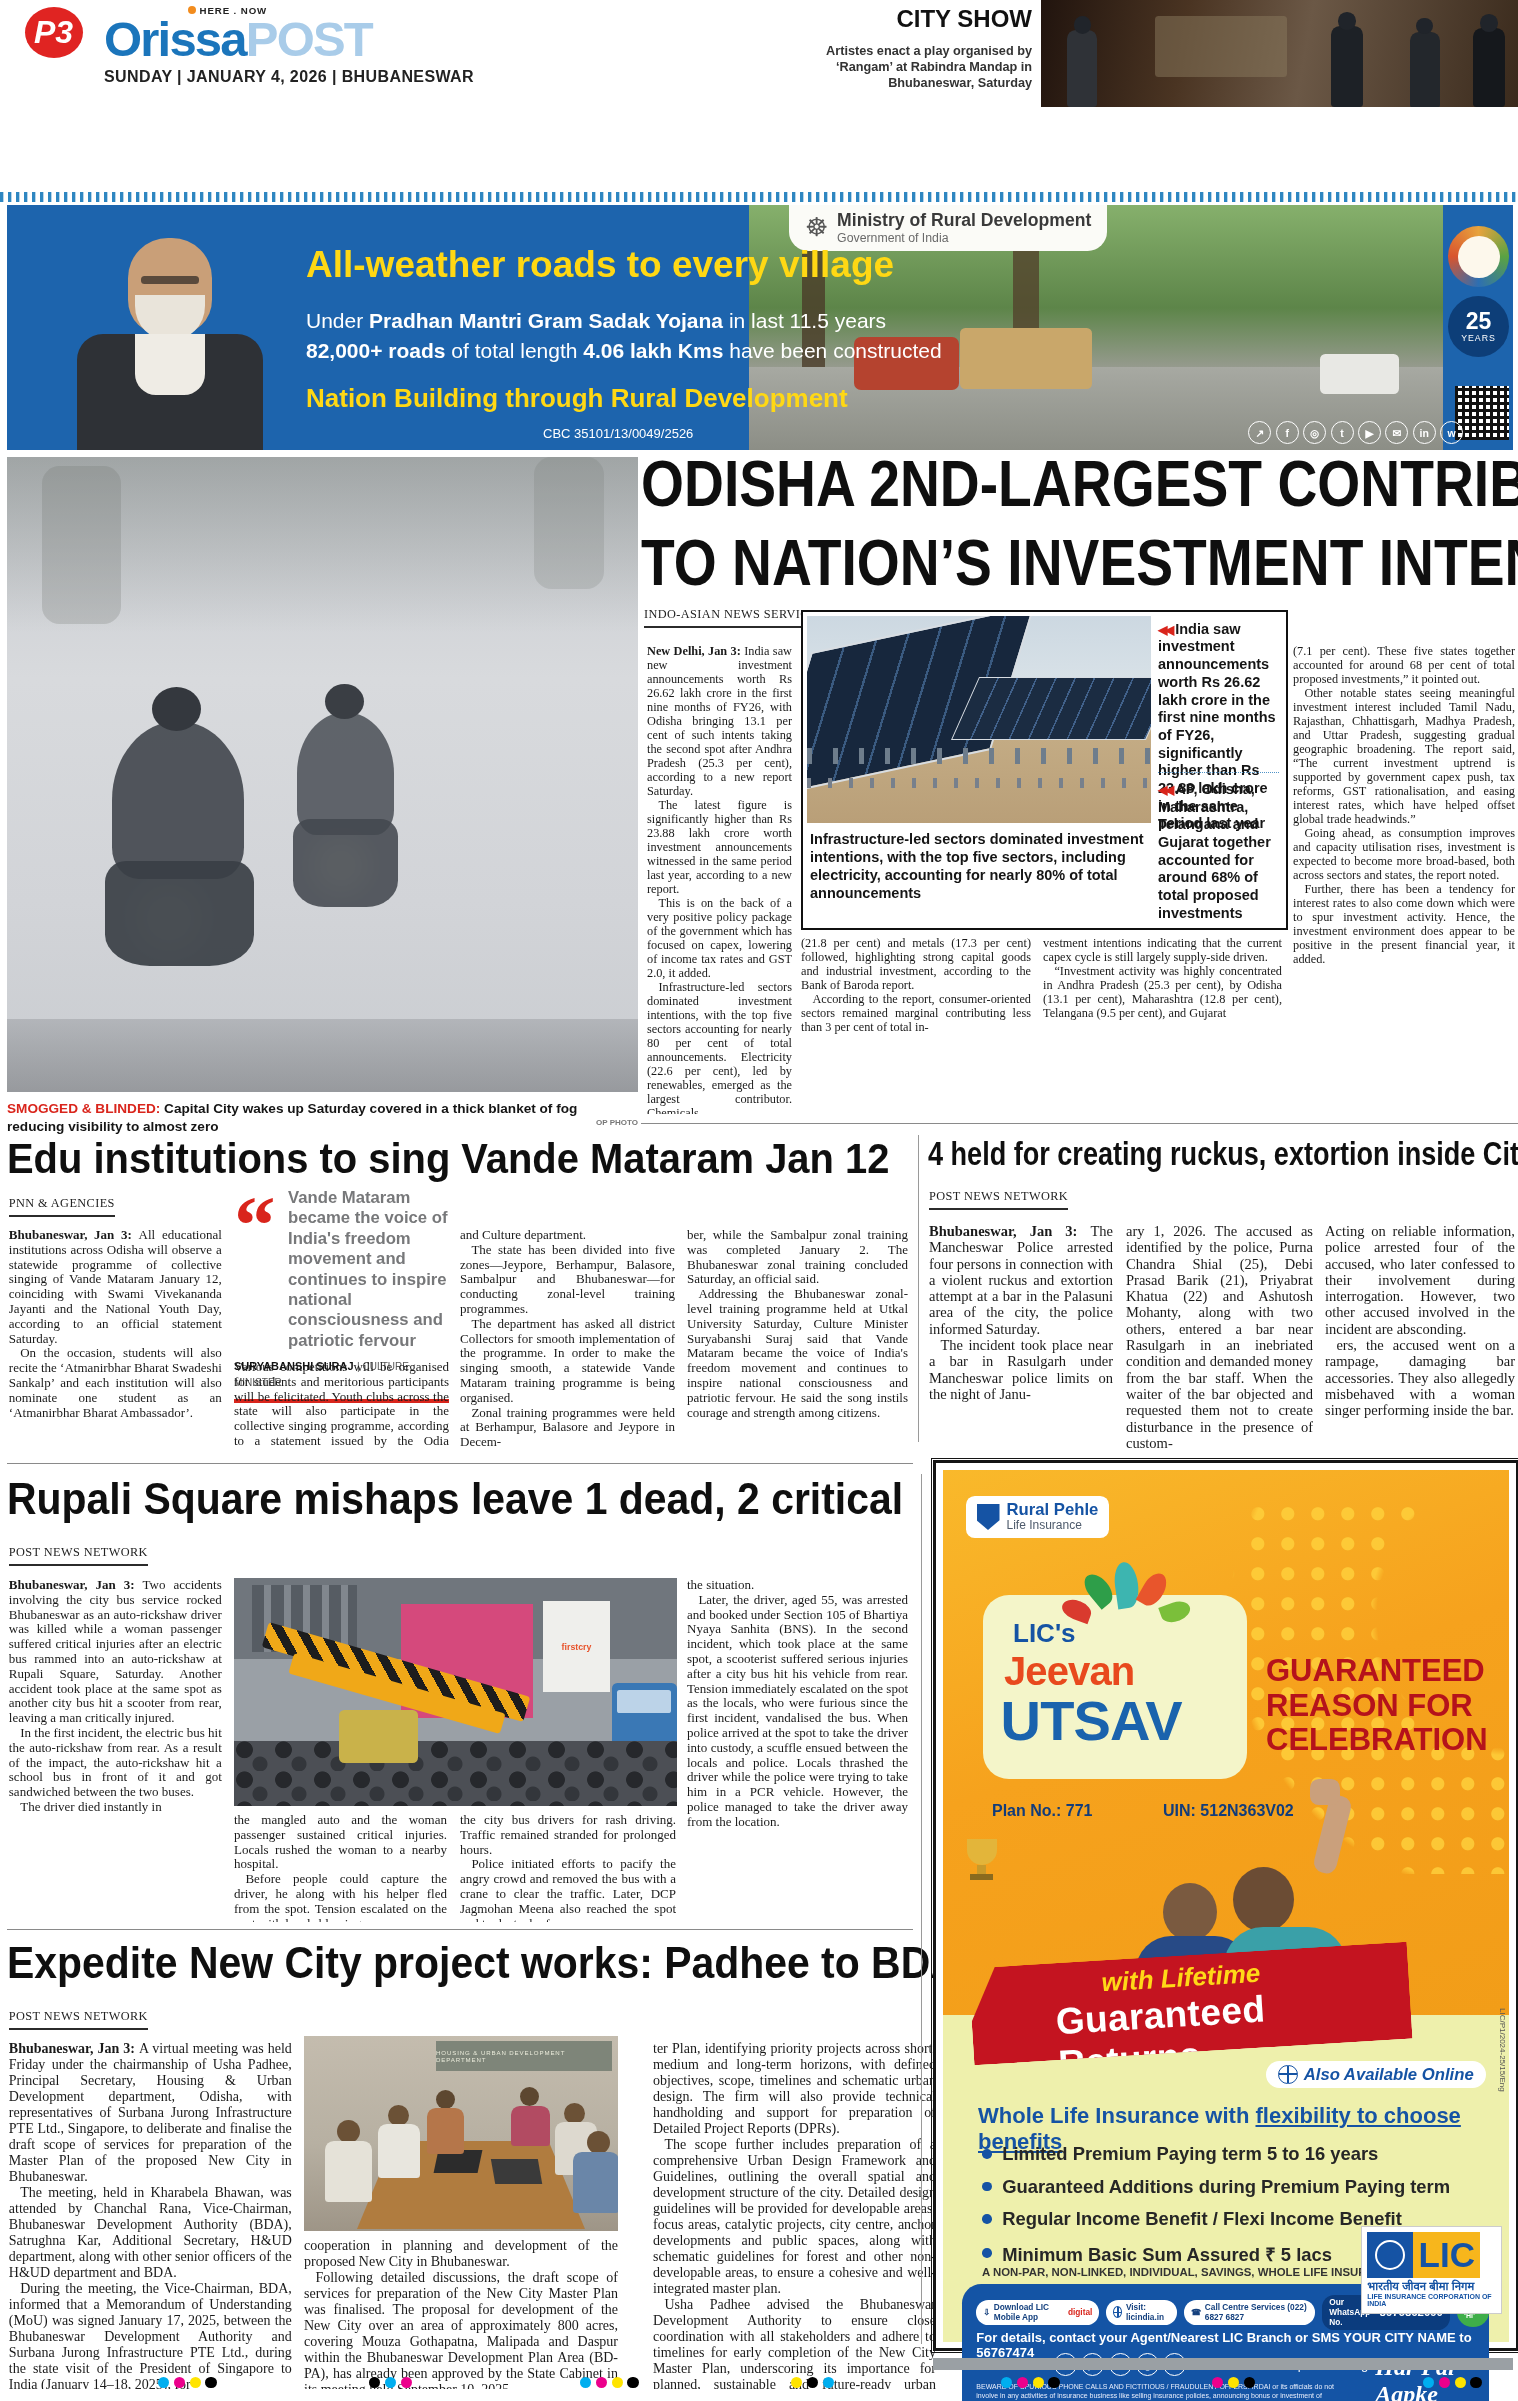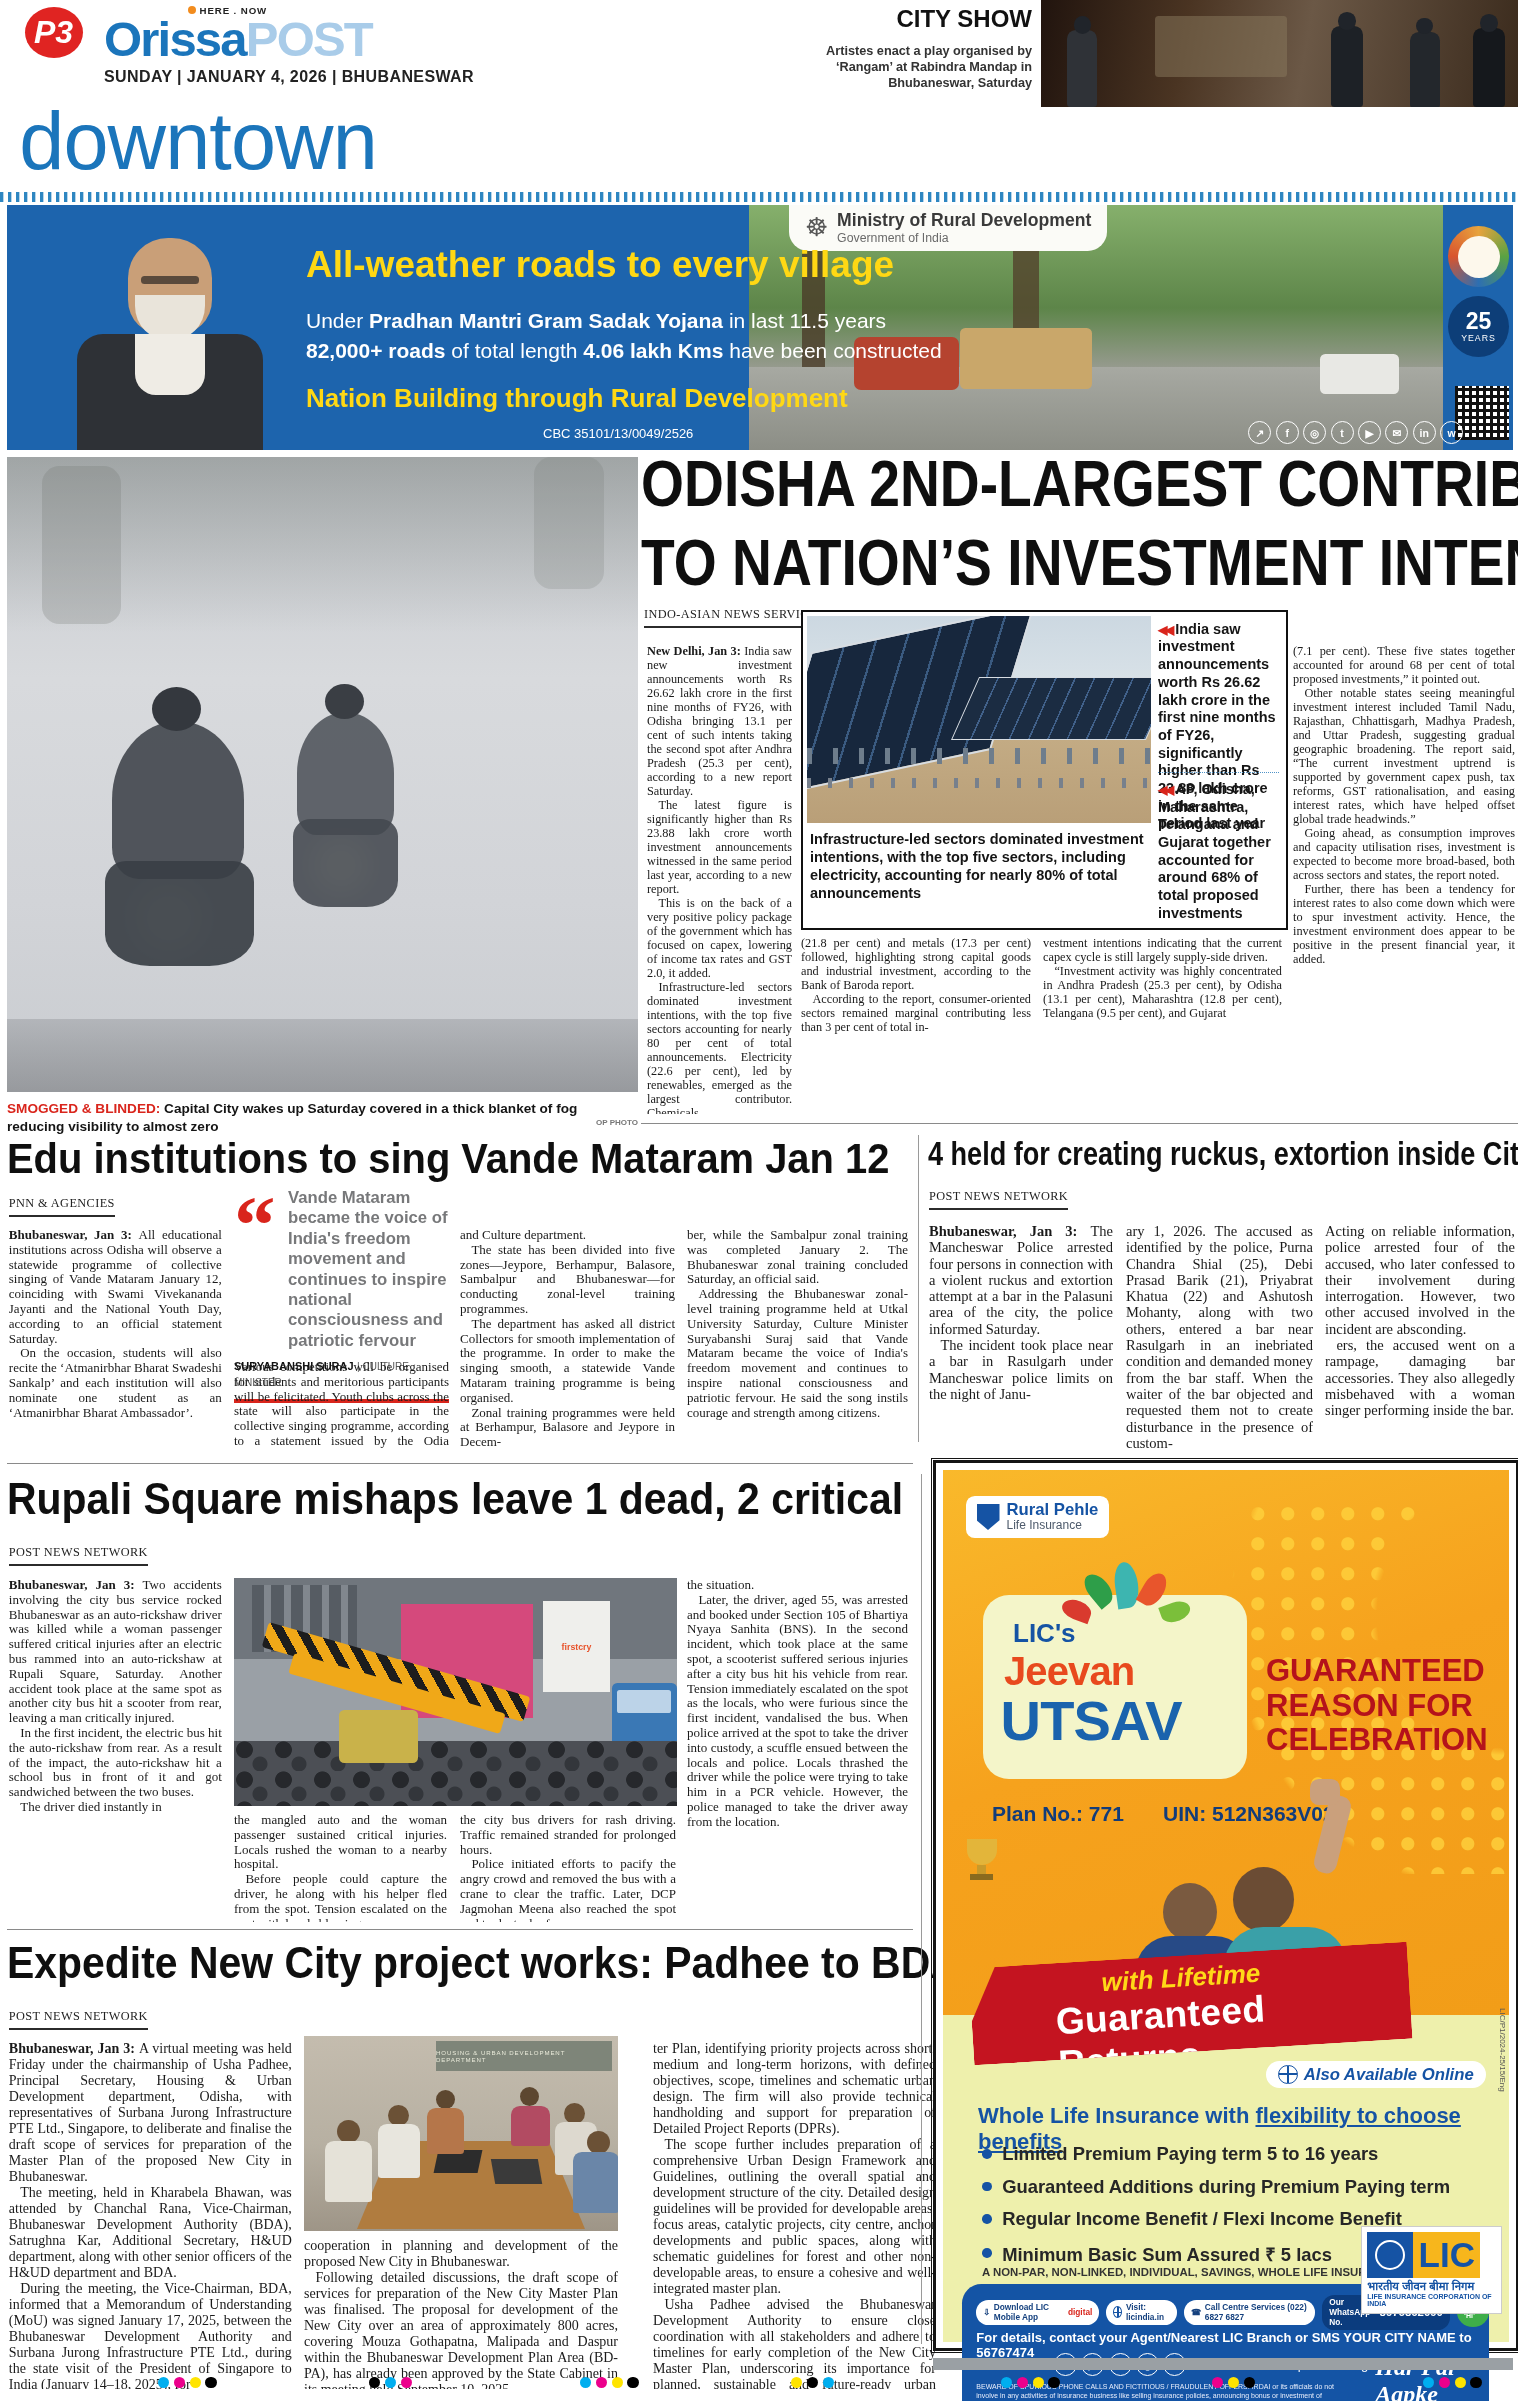--- a/index.html
+++ b/index.html
@@ -80,21 +80,21 @@
   .lic-chip{background:#fff;border-radius:8.8px;padding:6.1px 10.5px;display:flex;gap:7px;align-items:center;}
   .lic-chip-shield{width:23px;height:26px;background:#1553a4;clip-path:polygon(0 0,100% 0,100% 62%,50% 100%,0 62%);}
   .lic-chip-t1{font-family:"Liberation Sans",sans-serif;font-weight:bold;font-size:16.7px;color:#1553a4;line-height:1;}
   .lic-chip-t2{font-family:"Liberation Sans",sans-serif;font-size:12px;color:#4d5a6b;line-height:1.1;}
   .utsav-panel{background:#f4f5c9;border-radius:26px;}
   .lics{font-family:"Liberation Sans",sans-serif;font-weight:bold;font-size:26px;color:#1553a4;}
   .jeevan{font-family:"Liberation Sans",sans-serif;font-weight:bold;font-size:40px;color:#e8491d;letter-spacing:-0.9px;}
   .utsav{font-family:"Liberation Sans",sans-serif;font-weight:bold;font-size:56px;color:#1a63ad;letter-spacing:-0.9px;line-height:.9;}
   .leaf{position:absolute;border-radius:50% 50% 50% 0;}
   .lic-tag{font-family:"Liberation Sans",sans-serif;font-weight:bold;font-size:31px;line-height:1.12;color:#b5121b;}
-  .planrow{font-family:"Liberation Sans",sans-serif;font-weight:bold;font-size:21px;color:#123c7a;}
+  .planrow{font-family:"Liberation Sans",sans-serif;font-weight:bold;font-size:16px;color:#123c7a;}
   .ribbon{background:#c41420;transform:rotate(-3.5deg);clip-path:polygon(6% 0,100% 0,100% 100%,0 100%,0 55%);}
   .ribbon-a{font-family:"Liberation Sans",sans-serif;font-weight:bold;font-style:italic;font-size:26px;color:#ffd817;}
   .ribbon-b{font-family:"Liberation Sans",sans-serif;font-weight:bold;font-size:37px;color:#fff;letter-spacing:0.4px;}
   .lic-pale{background:#eef0ac;}
   .online-pill{background:#fff;border-radius:17.6px;padding:3.5px 12.3px;display:inline-flex;align-items:center;gap:6.1px;
                font-family:"Liberation Sans",sans-serif;font-weight:bold;font-style:italic;font-size:16.7px;color:#1553a4;}
   .globe{width:17.6px;height:17.6px;border-radius:50%;border:1.8px solid #1553a4;position:relative;display:inline-block;}
   .globe:before{content:"";position:absolute;left:44%;top:0;bottom:0;width:1.8px;background:#1553a4;}
   .globe:after{content:"";position:absolute;top:44%;left:0;right:0;height:1.8px;background:#1553a4;}
   .feat-title{font-family:"Liberation Sans",sans-serif;font-weight:bold;font-size:22px;color:#1553a4;}
@@ -146,21 +146,20 @@
     <div class="sil" style="left:26px;top:30px;width:30px;height:77px;"></div>
       <div class="head" style="left:32.5px;top:16px;width:17.6px;height:17.6px;"></div>
     <div class="sil" style="left:290px;top:26px;width:32px;height:81px;background:#1d2126;"></div>
       <div class="head" style="left:297px;top:12.3px;width:17.6px;height:17.6px;"></div>
     <div class="sil" style="left:369px;top:32px;width:30px;height:76px;background:#23272c;"></div>
       <div class="head" style="left:375px;top:17.6px;width:16.7px;height:16.7px;"></div>
     <div class="sil" style="left:432px;top:28px;width:32px;height:79px;background:#15181c;"></div>
       <div class="head" style="left:439px;top:14px;width:17.6px;height:17.6px;"></div>
   </div>
 
-  <div class="abs section-title" style="left:19.3px;top:95px;">downtown</div>
   <div class="abs tickline" style="left:0;top:192px;width:1519px;"></div>
 
   <div class="abs banner" style="left:7px;top:205px;width:1506px;height:245px;">
 
     <div class="ph" style="left:742px;top:0;width:694px;height:245px;background:linear-gradient(180deg,#86b06c 0%,#5d8549 42%,#9a9c93 68%,#75776f 100%);">
       <div class="abs" style="left:53px;top:0;width:23px;height:167px;background:#4a3b28;opacity:.8;border-radius:3.5px;"></div>
       <div class="abs" style="left:264px;top:8.8px;width:26px;height:176px;background:#52422c;opacity:.8;border-radius:3.5px;"></div>
       <div class="abs" style="left:0;top:162px;width:100%;height:83px;background:linear-gradient(180deg,#a7a9a2,#8c8e86);"></div>
       <div class="abs" style="left:105px;top:132px;width:105px;height:53px;background:#b5432f;border-radius:7px;"></div>
       <div class="abs" style="left:211px;top:123px;width:132px;height:61px;background:#c9a76a;border-radius:5.3px;"></div>

